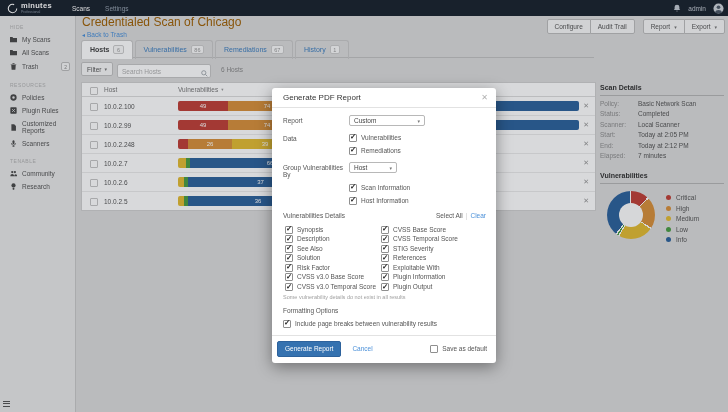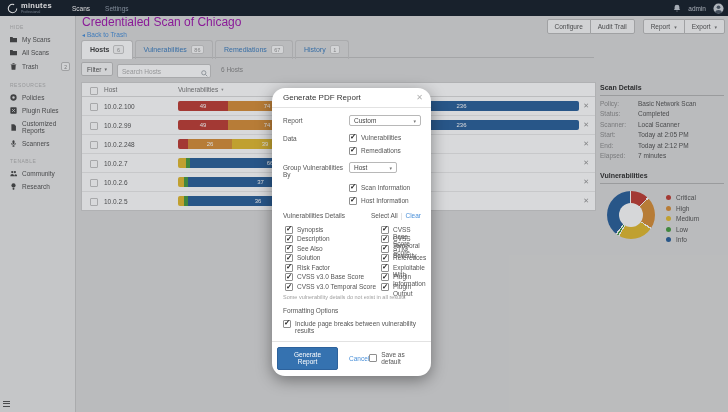--- a/index.html
+++ b/index.html
@@ -20,21 +20,21 @@
   
   .sidebar{position:absolute;left:0;top:16px;width:75px;height:396px;background:#e9e9e9;border-right:1px solid #c9c9c9;z-index:5;}
   .side-label{margin:8px 0 3px 10px;font-size:5px;color:#b2b2b2;letter-spacing:.5px;}
   .side-item{display:flex;align-items:center;gap:5px;padding:3px 0 3px 10px;font-size:6.5px;color:#555;}
   .side-icon{width:7px;height:7px;flex:0 0 auto;display:flex;}
   .side-icon svg{width:7px;height:7px;fill:#4a4a4a;}
   .side-badge{margin-left:auto;margin-right:5px;border:1px solid #bdbdbd;background:#f6f6f6;border-radius:2px;font-size:5px;color:#8a8a8a;padding:.5px 2px;}
   .collapse{position:absolute;left:3px;bottom:4px;width:7px;}
   .collapse div{height:1.2px;background:#555;margin-bottom:1.2px;}
   
-  .page-title{position:absolute;left:82px;top:15px;font-size:12px;color:#a21caf;z-index:6;}
+  .page-title{position:absolute;left:82px;top:15px;font-size:12px;color:#a16207;z-index:6;}
   .back-link{position:absolute;left:82px;top:31px;font-size:6.5px;color:#4a90d9;z-index:6;display:flex;gap:2px;align-items:center;}
   .back-arrow{font-size:6px;}
   .hdr-buttons{position:absolute;right:3px;top:19px;display:flex;gap:8px;z-index:6;}
   .btn-group{display:flex;}
   .hbtn{border:1px solid #bdbdbd;background:#f7f7f7;color:#555;font-size:6.5px;padding:3px 7px;display:flex;align-items:center;gap:4px;margin-left:-1px;}
   .btn-group .hbtn:first-child{border-radius:2px 0 0 2px;margin-left:0;}
   .btn-group .hbtn:last-child{border-radius:0 2px 2px 0;}
   .btn-group .hbtn:only-child{border-radius:2px;}
   .caret{font-size:5px;color:#777;}
   
@@ -76,21 +76,21 @@
   .panel-title.second{margin-top:9px;}
   .donut-wrap{display:flex;margin-top:7px;}
   .donut{width:48px;height:48px;border-radius:50%;position:relative;margin-left:7px;}
   .donut::after{content:"";position:absolute;left:12px;top:12px;width:24px;height:24px;border-radius:50%;background:#fdfdfd;}
   .legend{margin-left:11px;margin-top:3px;}
   .leg-item{display:flex;align-items:center;gap:5px;font-size:6.5px;color:#555;margin-bottom:3.6px;}
   .dot{width:5px;height:5px;border-radius:50%;flex:0 0 auto;}
   
   .dim{position:absolute;left:0;top:0;width:728px;height:412px;background:rgba(15,20,28,.16);z-index:30;}
   
-  .modal{position:absolute;left:272px;top:88px;width:159px;background:#fff;border-radius:13px;box-shadow:0 4px 16px rgba(0,0,0,.4);z-index:60;font-size:6.5px;color:#555;}
+  .modal{position:absolute;left:272px;top:88px;width:224px;background:#fff;border-radius:3px;box-shadow:0 4px 16px rgba(0,0,0,.4);z-index:60;font-size:6.5px;color:#555;}
   .m-head{display:flex;justify-content:space-between;align-items:center;padding:5px 8px 5px 11px;border-bottom:1px solid #e2e2e2;}
   .m-title{font-size:8px;color:#333;}
   .m-close{color:#b0b0b0;font-size:8px;line-height:1;}
   .m-body{padding:7px 10px 0 11px;}
   .m-row{display:flex;margin-bottom:7px;}
   .m-label{width:66px;flex:0 0 auto;padding-top:2px;}
   .sel{border:1px solid #b8b8b8;border-radius:2px;height:11px;display:flex;align-items:center;justify-content:space-between;padding:0 4px;color:#444;background:#fff;box-sizing:border-box;}
   .sel-custom{width:76px;}
   .sel-host{width:48px;}
   .opt{display:flex;align-items:flex-start;gap:4px;margin-bottom:4.5px;}

